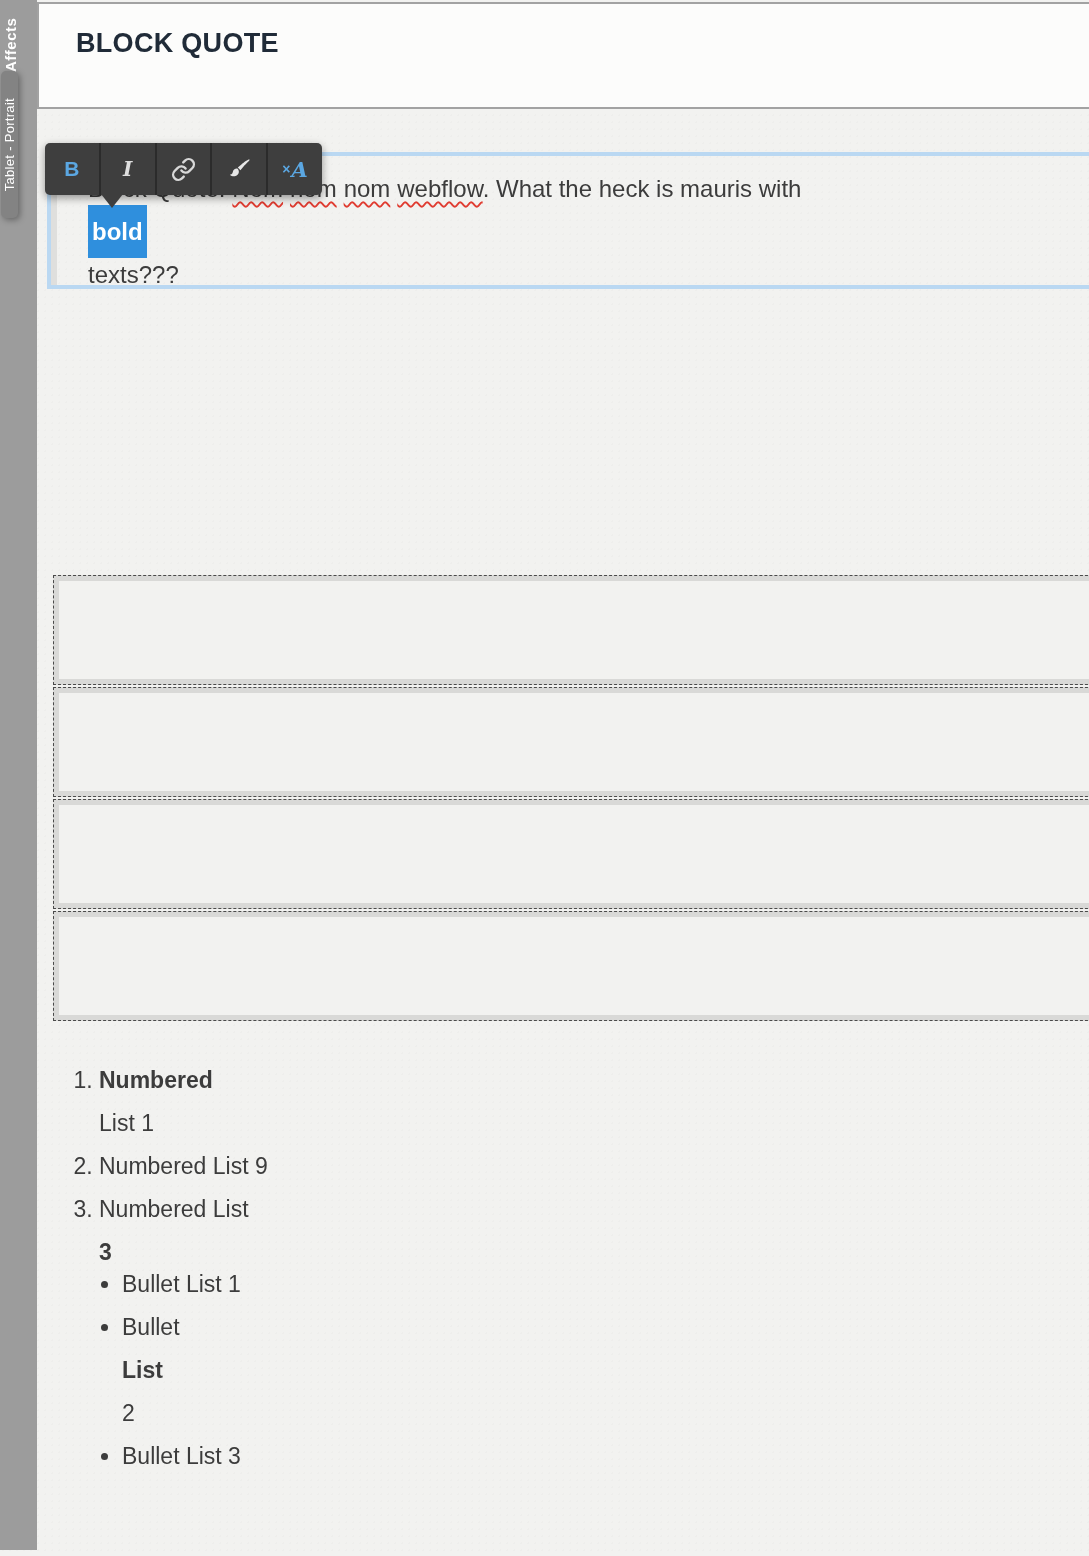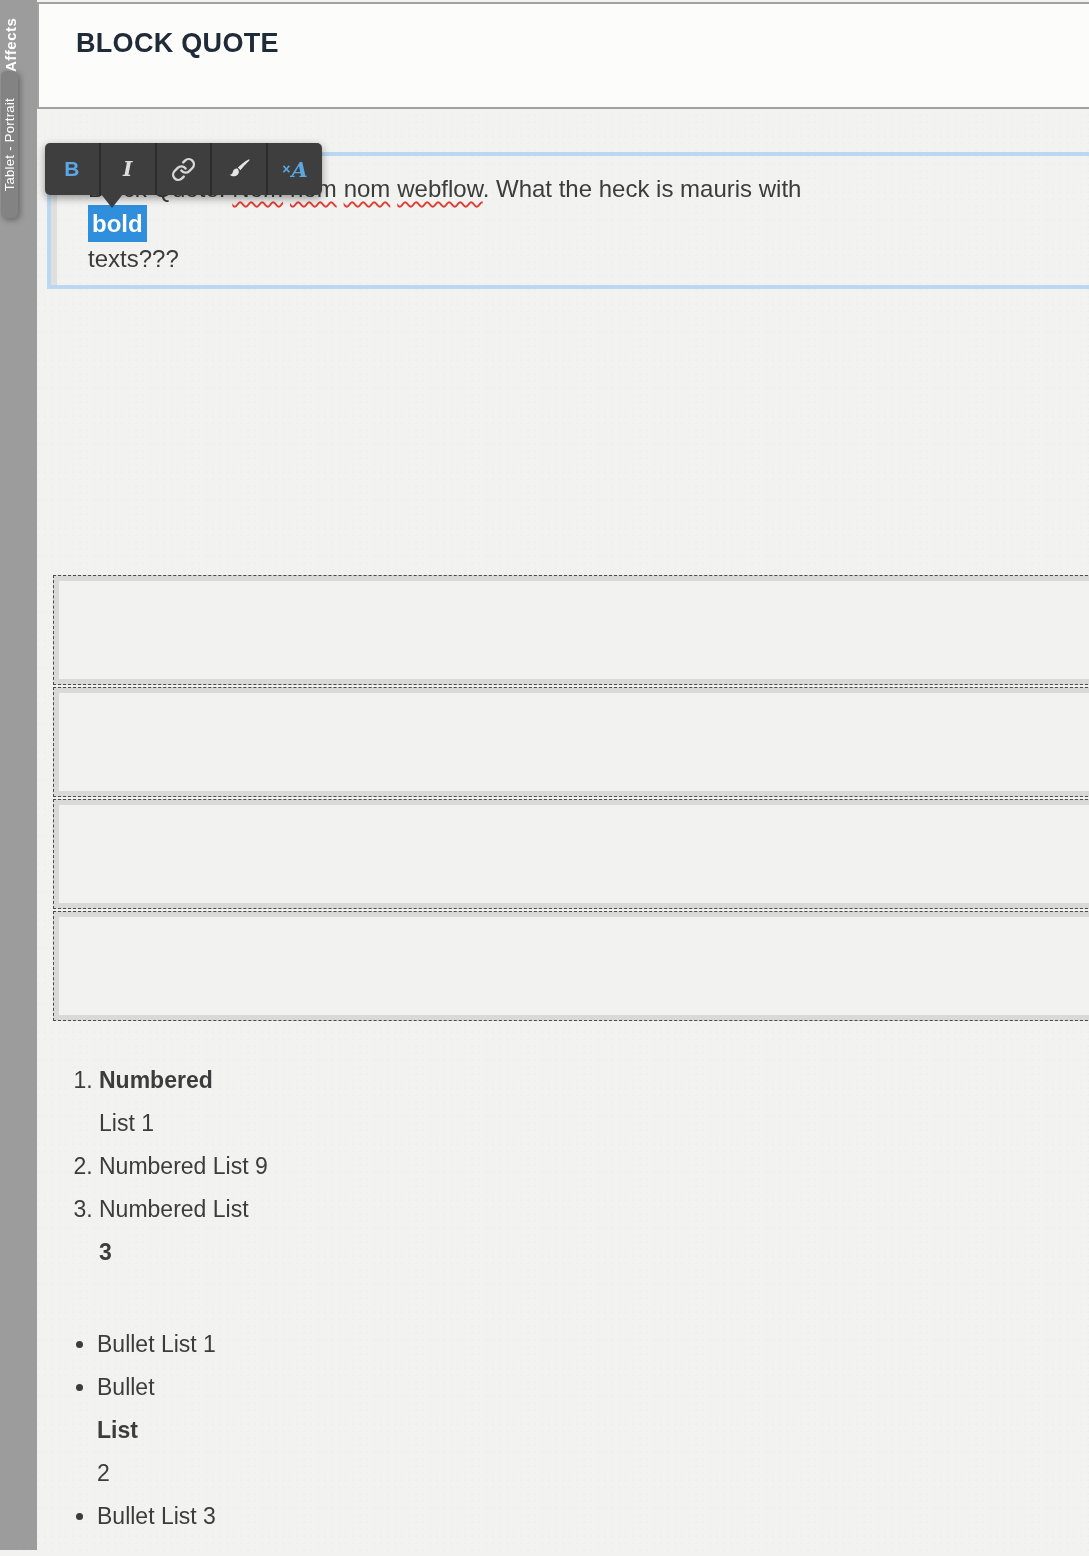--- a/index.html
+++ b/index.html
@@ -72,21 +72,21 @@
   }
   .mr { margin-right: 0.29em; }
   .misspelled {
     text-decoration: underline wavy #e03c31;
     text-decoration-thickness: 1.5px;
     text-underline-offset: 4px;
   }
   .selected {
     display: inline-block;
     background: #2f8fdd; color: #ffffff; font-weight: 700;
-    padding: 4px 4px; line-height: 29px;
+    padding: 12px 4px; line-height: 29px;
   }
 
   
   .toolbar {
     position: absolute; left: 45px; top: 143px; width: 277px; height: 52px;
     background: #3e3e3e; border-radius: 5px;
     box-shadow: 0 3px 9px rgba(0,0,0,0.4);
     display: flex; z-index: 10;
   }
   .tb {
@@ -139,22 +139,22 @@
   }
   .row-inner { width: 100%; height: 100%; background: #f2f2f0; }
 
   
   .num-list {
     position: absolute; left: 37px; top: 1059px;
     padding-left: 62px; list-style: decimal;
     font-size: 23px; line-height: 43px; color: #3c3c3c;
   }
   .bul-list {
-    position: absolute; left: 37px; top: 1323px;
-    padding-left: 60px; list-style: disc;
+    position: absolute; left: 37px; top: 1263px;
+    padding-left: 85px; list-style: disc;
     font-size: 23px; line-height: 43px; color: #3c3c3c;
   }
   li::marker { color: #3c3c3c; font-weight: 400; }
   li strong { font-weight: 700; }
 </style>
 </head>
 <body>
 
 <div class="page">
 

